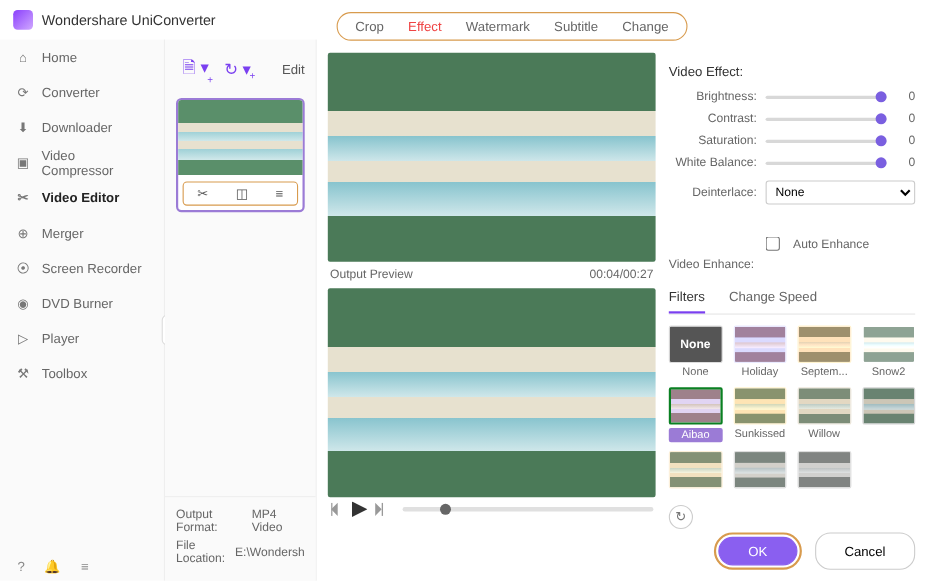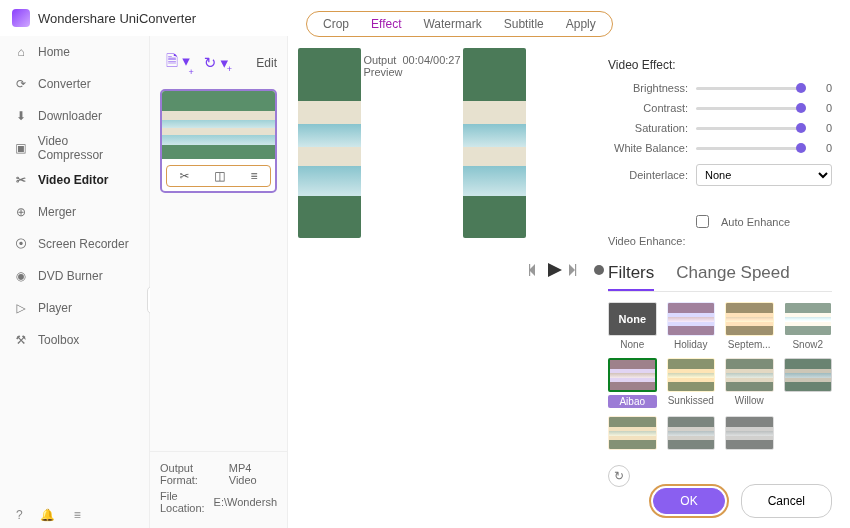--- a/index.html
+++ b/index.html
@@ -34,26 +34,26 @@
 
 .mid-bottom { position: absolute; bottom: 0; left: 0; right: 0; padding: 6px 10px 10px 10px; background: #fafafa; border-top: 1px solid #eee; }
 .of-row { display: flex; align-items: center; font-size: 11px; color: #666; margin: 4px 0; gap: 4px; }
 .of-row .label { width: 72px; }
 
 
 .editor { position: absolute; left: 288px; top: 0; right: 0; bottom: 0; background: #fff; }
 .tabs { display: flex; gap: 18px; align-items: center; height: 48px; padding: 14px 18px; }
 .tab-pill { display: flex; gap: 22px; border: 1.5px solid #d89b4e; border-radius: 16px; padding: 5px 16px; }
 .tab { font-size: 12px; color: #666; cursor: pointer; }
-.tab.active { color: #a21caf; font-weight: 500; }
+.tab.active { color: #ef4444; font-weight: 500; }
 
 .ed-body { display: flex; padding: 0 18px 0 10px; gap: 12px; }
 
 
-.previews { width: 298px; display: flex; }
+.previews { width: 298px; display: flex; flex-direction: column; }
 .preview-img { width: 100%; height: 190px; border-radius: 2px;
   background: linear-gradient(180deg, #4b7a58 0%, #4b7a58 28%, #e7e1cf 28%, #e7e1cf 40%, #88c4ce 40%, #cfe7ea 52%, #e7e1cf 52%, #e7e1cf 62%, #88c4ce 62%, #cfe7ea 78%, #4b7a58 78%); }
 .preview-row { display: flex; justify-content: space-between; font-size: 11px; color: #666; padding: 6px 2px; }
 .play-row { display: flex; align-items: center; gap: 6px; padding: 4px 2px 0 2px; }
 .play-btn { width: 14px; height: 14px; display: flex; align-items: center; justify-content: center; color: #666; cursor: pointer; }
 .play-btn.main svg { fill: #333; }
 .timeline { flex: 1; height: 4px; background: #e0e0e0; border-radius: 2px; position: relative; margin-left: 6px; }
 .timeline .knob { position: absolute; left: 15%; top: -3px; width: 10px; height: 10px; background: #666; border-radius: 50%; }
 
 
@@ -68,21 +68,21 @@
 .dd-row { display: flex; align-items: center; gap: 8px; margin: 10px 0; }
 .dd-row .lbl { width: 80px; text-align: right; font-size: 11px; color: #666; }
 .dd-row select { flex: 1; height: 22px; border: 1px solid #ccc; border-radius: 3px; font-size: 11px; padding: 0 4px; background: #fff; }
 
 .chk-row { display: flex; align-items: center; gap: 8px; margin: 8px 0 12px 0; }
 .chk-row .lbl { width: 80px; text-align: left; font-size: 11px; color: #666; margin-top: 39px; }
 .chk-row input { margin-right: 4px; }
 .chk-row .chktxt { font-size: 11px; color: #666; }
 
 .subtabs { display: flex; gap: 22px; border-bottom: 1px solid #e5e5e5; margin: 4px 0 10px 0; }
-.subtab { font-size: 17px; color: #666; padding: 4px 0 6px 0; cursor: pointer; }
+.subtab { font-size: 12px; color: #666; padding: 4px 0 6px 0; cursor: pointer; }
 .subtab.active { color: #333; border-bottom: 2px solid #7a3ff0; }
 
 .filter-grid { display: grid; grid-template-columns: repeat(4, 1fr); gap: 8px 10px; }
 .filter-item { text-align: center; cursor: pointer; }
 .filter-thumb { width: 100%; height: 34px; border-radius: 2px; border: 1px solid #ddd;
   background: linear-gradient(180deg, #6a8c74 0%, #6a8c74 30%, #d8d0bc 30%, #d8d0bc 44%, #a0c6cc 44%, #d4e6e8 60%, #d8d0bc 60%, #d8d0bc 72%, #6a8c74 72%); }
 .filter-thumb.none { background: #555 !important; color: #fff; display: flex; align-items: center; justify-content: center; font-weight: 600; font-size: 11px; }
 .filter-item.selected .filter-thumb { border: 2px solid #7a3ff0; }
 .filter-label { font-size: 10px; color: #666; margin-top: 3px; display: block; white-space: nowrap; overflow: hidden; text-overflow: ellipsis; }
 .filter-item.selected .filter-label { background: #9b7bd6; color: #fff; border-radius: 2px; padding: 1px 0; }
@@ -194,21 +194,21 @@
   </div>
 </div>
 
 <div class="editor">
   <div class="tabs">
     <div class="tab-pill">
       <span class="tab">Crop</span>
       <span class="tab active">Effect</span>
       <span class="tab">Watermark</span>
       <span class="tab">Subtitle</span>
-      <span class="tab">Apply</span>
+      <span class="tab">Change</span>
     </div>
   </div>
 
   <div class="ed-body">
 
     <div class="previews">
       <div class="preview-img"></div>
       <div class="preview-row">
         <span>Output Preview</span>
         <span>00:04/00:27</span>

